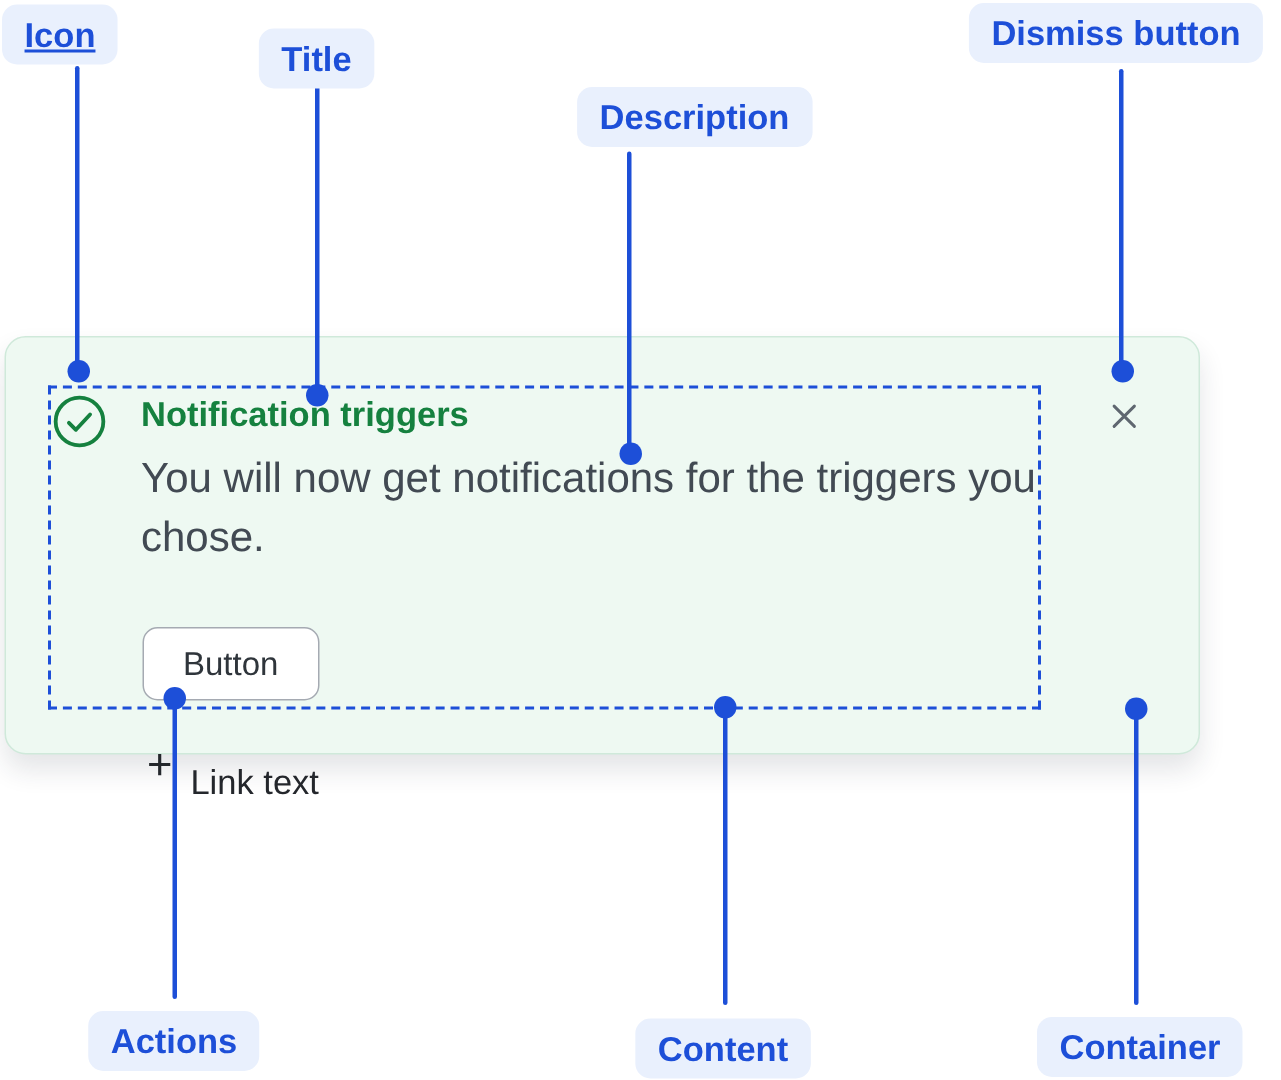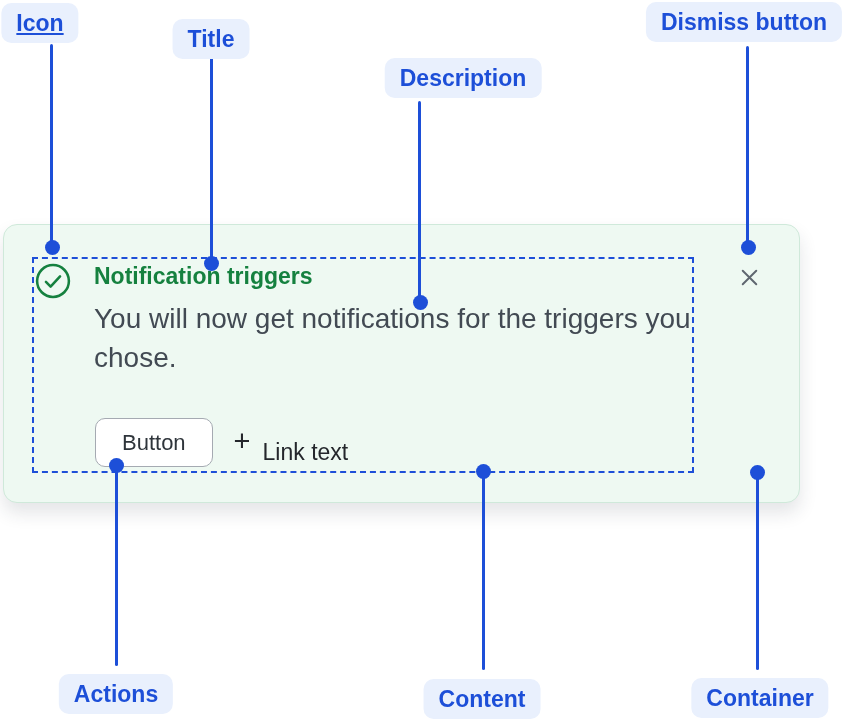--- a/index.html
+++ b/index.html
@@ -28,21 +28,21 @@
   }
   .status-icon{position:absolute;left:31px;top:38px;width:36px;height:36px;color:var(--success-green);}
   .flag-title{
     position:absolute;left:90px;top:37px;margin:0;
     font-size:23px;line-height:29px;font-weight:700;color:var(--success-green);
   }
   .flag-desc{
     position:absolute;left:90px;top:74px;margin:0;width:600px;
     font-size:28px;line-height:39px;font-weight:400;color:var(--text-dark);
   }
-  .actions{position:absolute;left:91px;top:193px;display:flex;align-items:center;gap:21px;}
+  .actions{position:absolute;left:91px;top:193px;display:flex;align-items:flex-end;gap:21px;flex-direction:column;}
   .btn{
     height:49px;padding:0 26px;background:#ffffff;
     border:1px solid var(--button-border);border-radius:10px;
     font-family:inherit;font-size:22px;color:var(--button-text);cursor:pointer;
   }
   .action-link{display:flex;align-items:center;gap:12px;color:var(--link-dark);text-decoration:none;cursor:pointer;}
   .plus-icon{font-size:29px;font-weight:400;line-height:1;margin-top:-2px;}
   .link-label{font-size:23px;font-weight:500;margin-top:20px;}
   .dismiss-btn{
     position:absolute;left:727px;top:34px;width:36px;height:36px;

